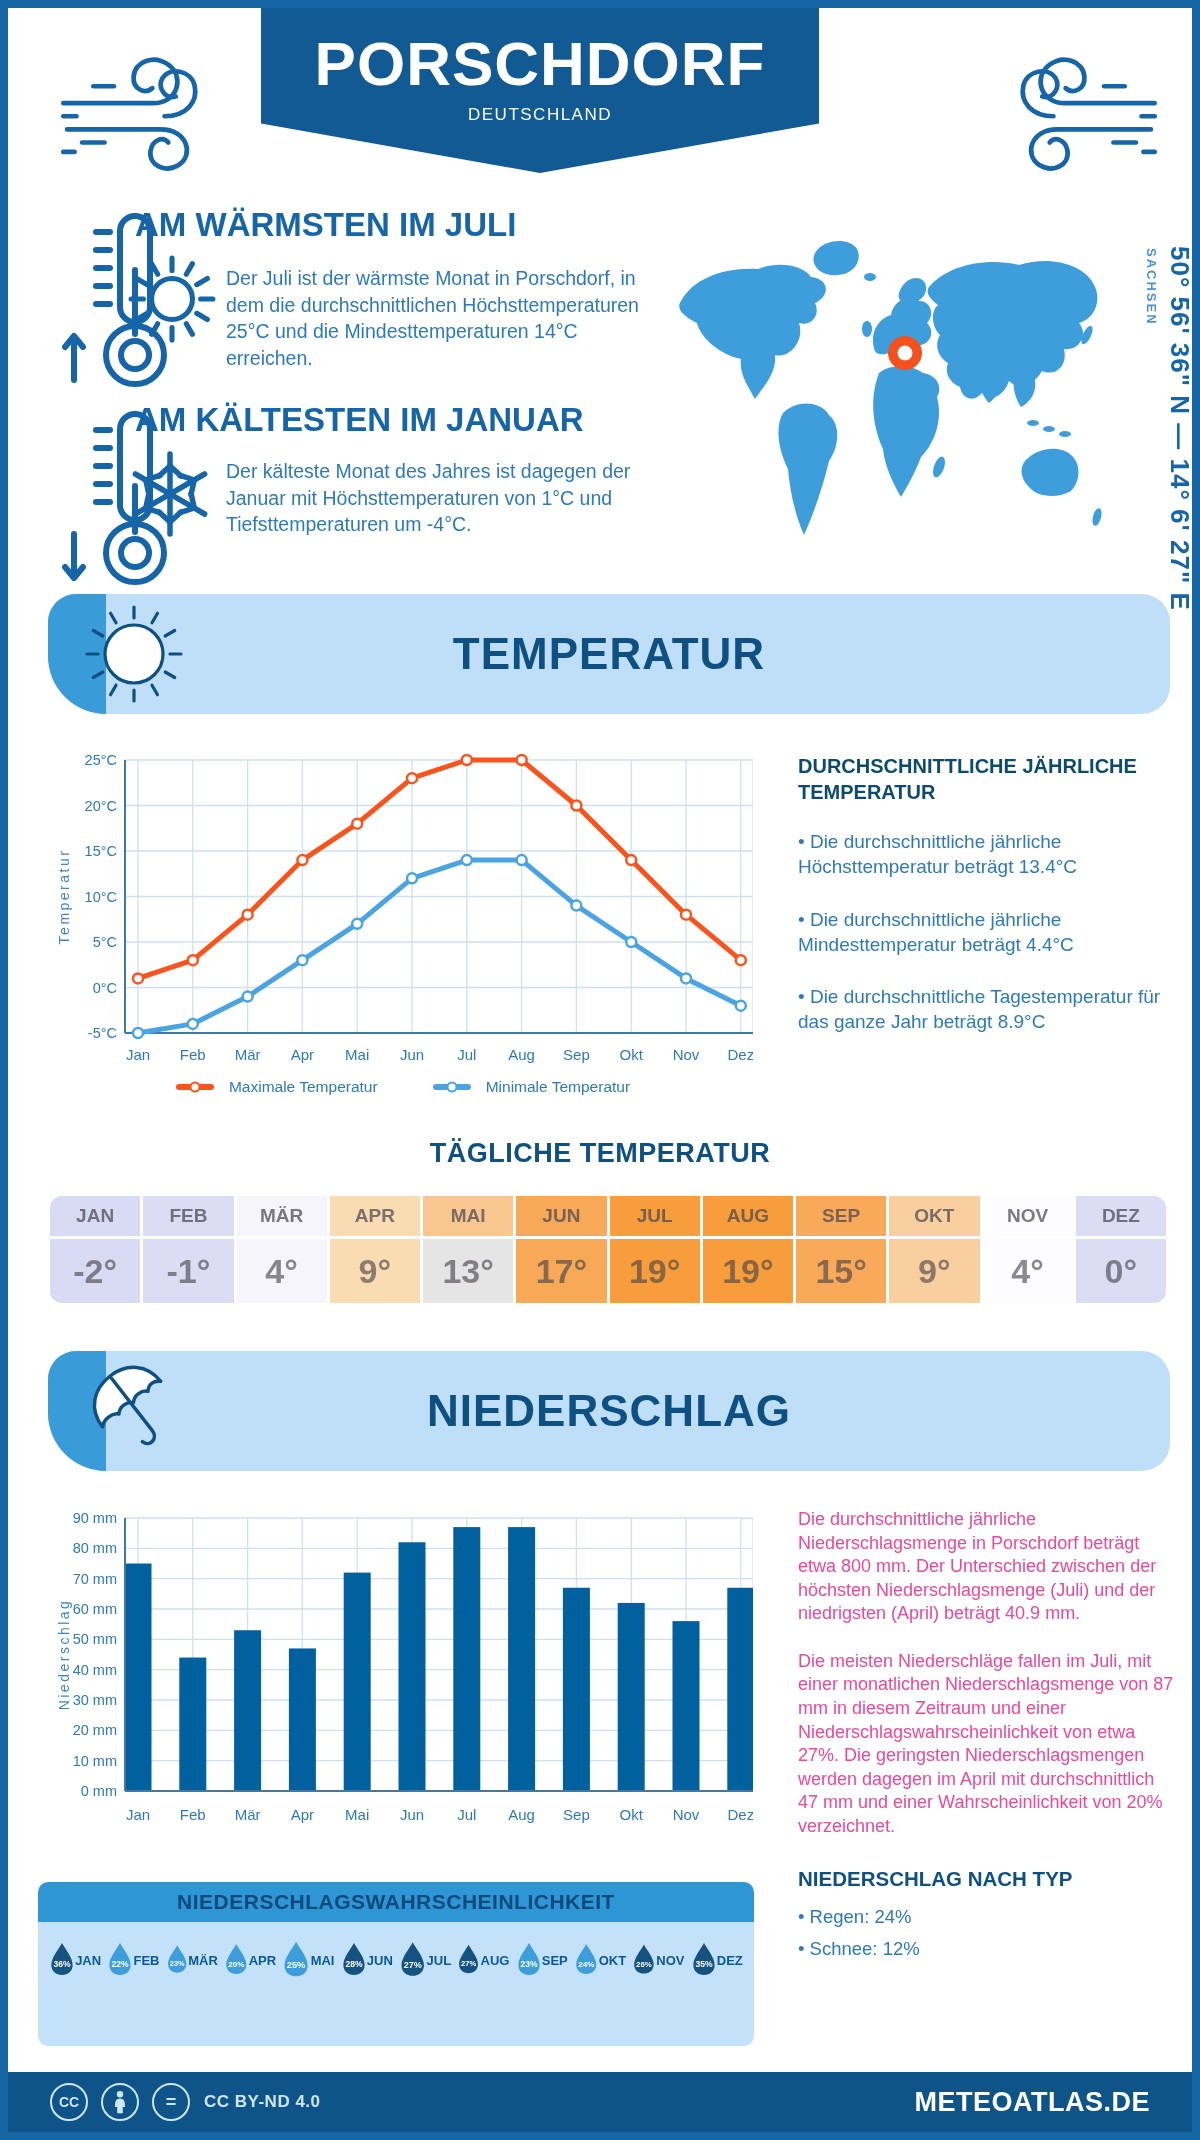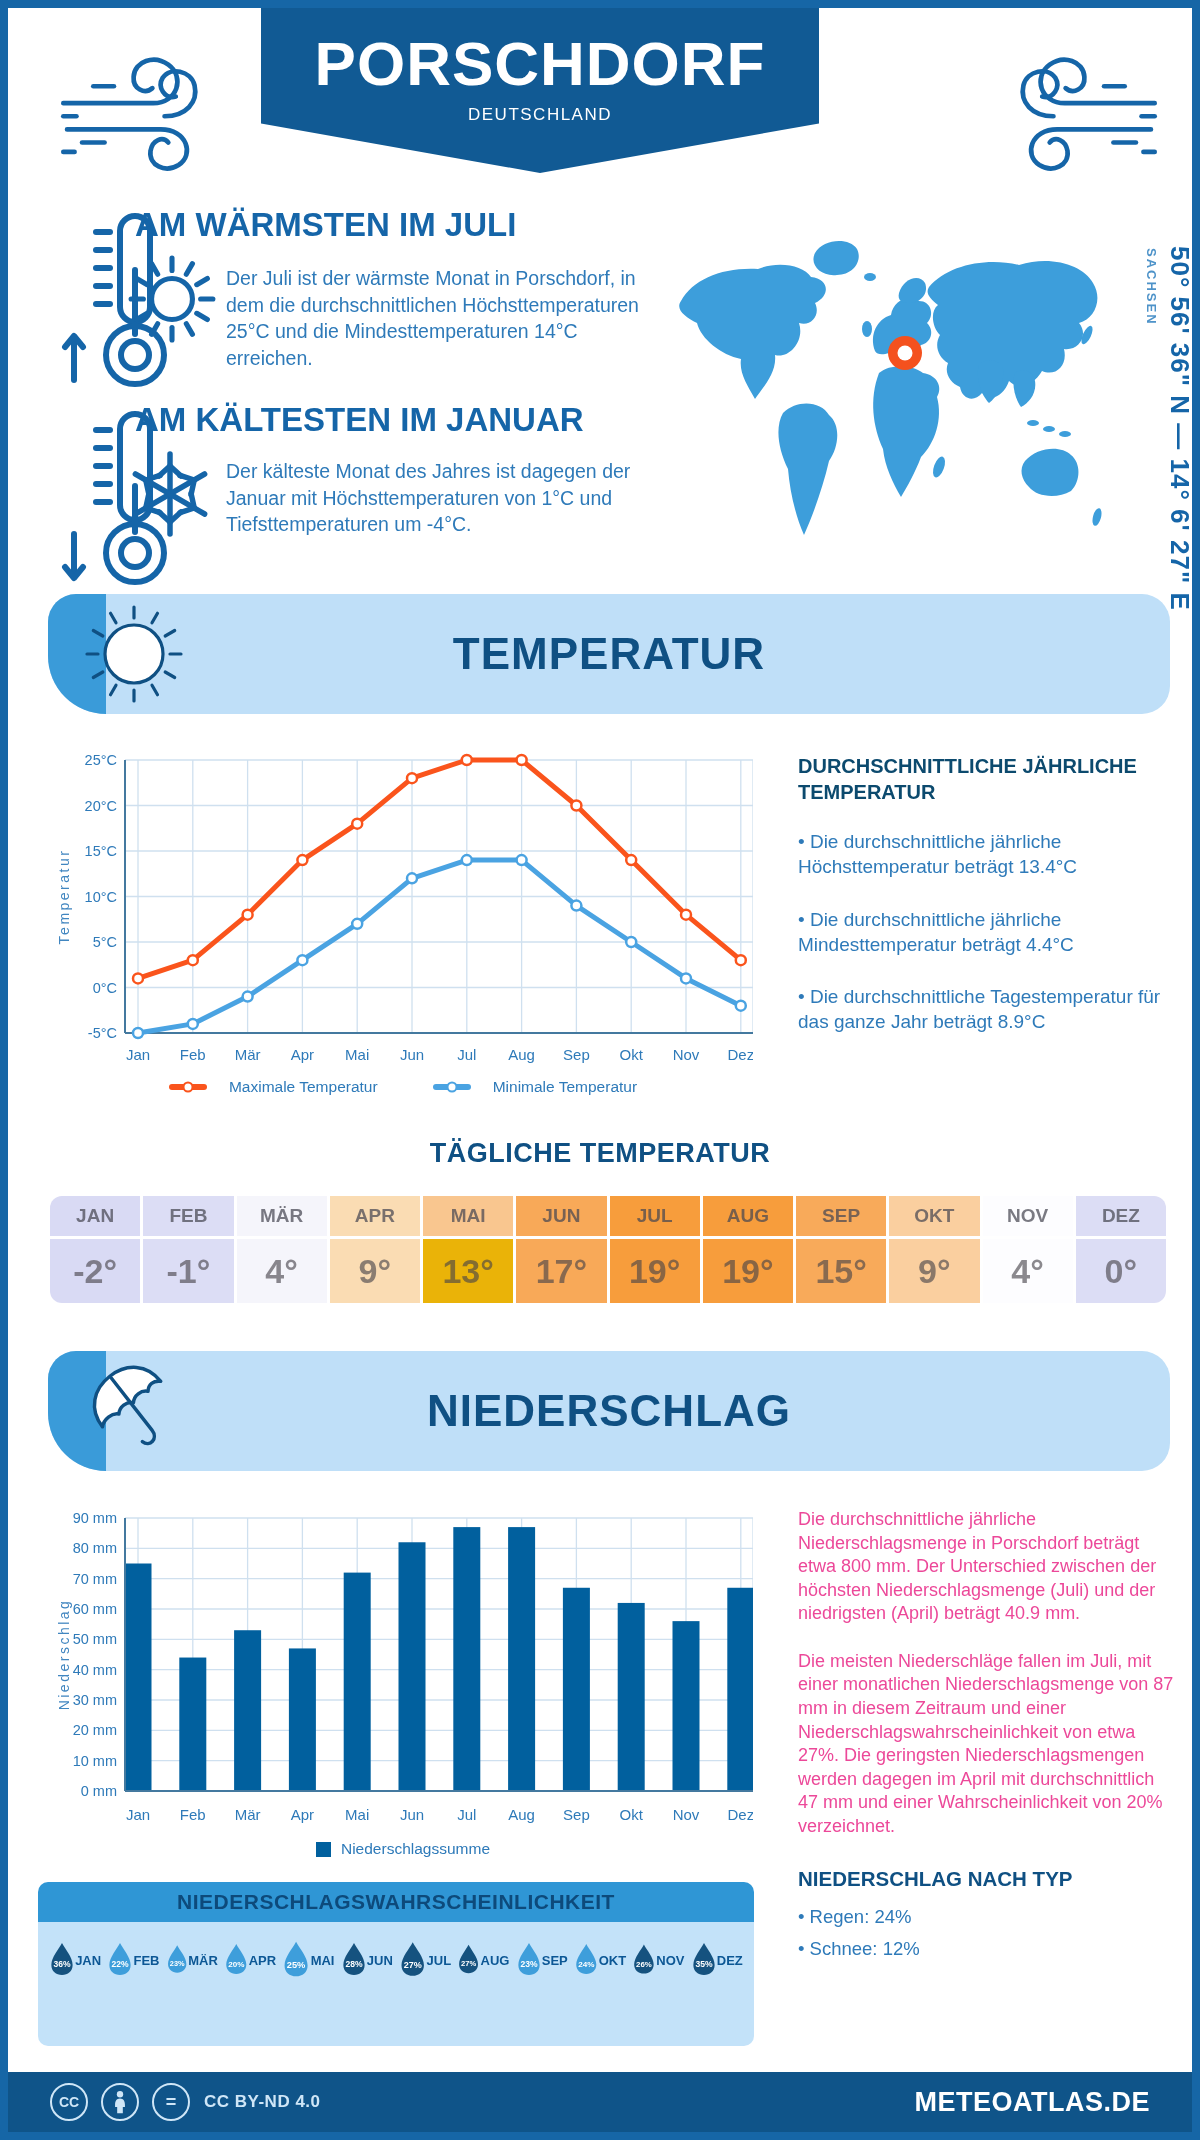--- a/index.html
+++ b/index.html
@@ -36,21 +36,21 @@
     text-align:center;font-size:44px;font-weight:bold;color:#0f5083;letter-spacing:1px;}
   .section-icon{position:absolute;left:36px;top:10px;width:100px;height:100px;}
   
   .chart-svg{position:absolute;left:45px;}
   #linechart{top:740px;width:700px;height:330px;}
   #barchart{top:1496px;width:700px;height:350px;}
   .legend{position:absolute;left:45px;width:700px;display:flex;justify-content:center;
     align-items:center;gap:55px;font-size:15.5px;color:#2e7ab9;}
   .line-legend{top:1070px;}
   .bar-legend{top:1832px;gap:10px;}
-  .leg-item{display:flex;align-items:center;gap:22px;}
+  .leg-item{display:flex;align-items:center;gap:15px;}
   .leg-line{position:relative;width:38px;height:5.5px;border-radius:3px;display:inline-block;}
   .leg-dot{position:absolute;left:50%;top:50%;transform:translate(-50%,-50%);width:7px;height:7px;
     border-radius:50%;background:#fff;}
   .leg-square{width:15px;height:15px;display:inline-block;}
   
   .annual{position:absolute;left:790px;top:745px;width:372px;}
   .annual h3{margin:0 0 24px 0;font-size:20px;font-weight:bold;color:#0c4a6e;line-height:1.3;}
   .bullet{font-size:19px;line-height:1.33;color:#2e7ab9;margin-bottom:27px;}
   .precip-col{position:absolute;left:790px;top:1500px;width:376px;}
   .precip-col p{margin:0 0 24px 0;font-size:18px;line-height:1.31;color:#ec4899;}
@@ -340,21 +340,21 @@
       <div class="mt-head" style="background:#f79d3c">JUL</div>
       <div class="mt-head" style="background:#f79d3c">AUG</div>
       <div class="mt-head" style="background:#f8aa5a">SEP</div>
       <div class="mt-head" style="background:#facf9f">OKT</div>
       <div class="mt-head" style="background:#fdfdff">NOV</div>
       <div class="mt-head" style="background:#dcddf5">DEZ</div>
       <div class="mt-val" style="background:#d9daf4">-2°</div>
       <div class="mt-val" style="background:#dcddf5">-1°</div>
       <div class="mt-val" style="background:#f5f5fb">4°</div>
       <div class="mt-val" style="background:#fadcb3">9°</div>
-      <div class="mt-val" style="background:#eab308">13°</div>
+      <div class="mt-val" style="background:#e5e5e5">13°</div>
       <div class="mt-val" style="background:#f8a958">17°</div>
       <div class="mt-val" style="background:#f79d3c">19°</div>
       <div class="mt-val" style="background:#f79d3c">19°</div>
       <div class="mt-val" style="background:#f8aa5a">15°</div>
       <div class="mt-val" style="background:#facf9f">9°</div>
       <div class="mt-val" style="background:#fdfdff">4°</div>
       <div class="mt-val" style="background:#dcddf5">0°</div>
     </div>
 
   <div class="section-banner sec-precip">
@@ -425,24 +425,20 @@
       <rect x="455.09999999999997" y="23.100000000000023" width="27" height="263.9" fill="#01609e"></rect>
       <rect x="509.9" y="83.76666666666665" width="27" height="203.23333333333335" fill="#01609e"></rect>
       <rect x="564.7" y="98.93333333333334" width="27" height="188.06666666666666" fill="#01609e"></rect>
       <rect x="619.5" y="117.13333333333333" width="27" height="169.86666666666667" fill="#01609e"></rect>
       <rect x="674.3" y="83.76666666666665" width="27" height="203.23333333333335" fill="#01609e"></rect>
       <line x1="72" y1="14" x2="72" y2="287" stroke="#44799f" stroke-width="2"></line>
       <line x1="72" y1="287" x2="700" y2="287" stroke="#44799f" stroke-width="2"></line>
       <text transform="translate(16 150.5) rotate(-90)" text-anchor="middle" font-size="14" letter-spacing="2.5" fill="#4186c0">Niederschlag</text>
     </svg>
 
-  <div class="legend bar-legend">
-    <span class="leg-square" style="background:#01609e;"></span>
-    <span>Niederschlagssumme</span>
-  </div>
 
   <div class="precip-col">
     <p>Die durchschnittliche jährliche Niederschlagsmenge in Porschdorf beträgt etwa 800 mm. Der Unterschied zwischen der höchsten Niederschlagsmenge (Juli) und der niedrigsten (April) beträgt 40.9 mm.</p>
     <p>Die meisten Niederschläge fallen im Juli, mit einer monatlichen Niederschlagsmenge von 87 mm in diesem Zeitraum und einer Niederschlagswahrscheinlichkeit von etwa 27%. Die geringsten Niederschlagsmengen werden dagegen im April mit durchschnittlich 47 mm und einer Wahrscheinlichkeit von 20% verzeichnet.</p>
     <h3>NIEDERSCHLAG NACH TYP</h3>
     <div class="bullet">• Regen: 24%</div>
     <div class="bullet">• Schnee: 12%</div>
   </div>
 
   <div class="prob-card">

